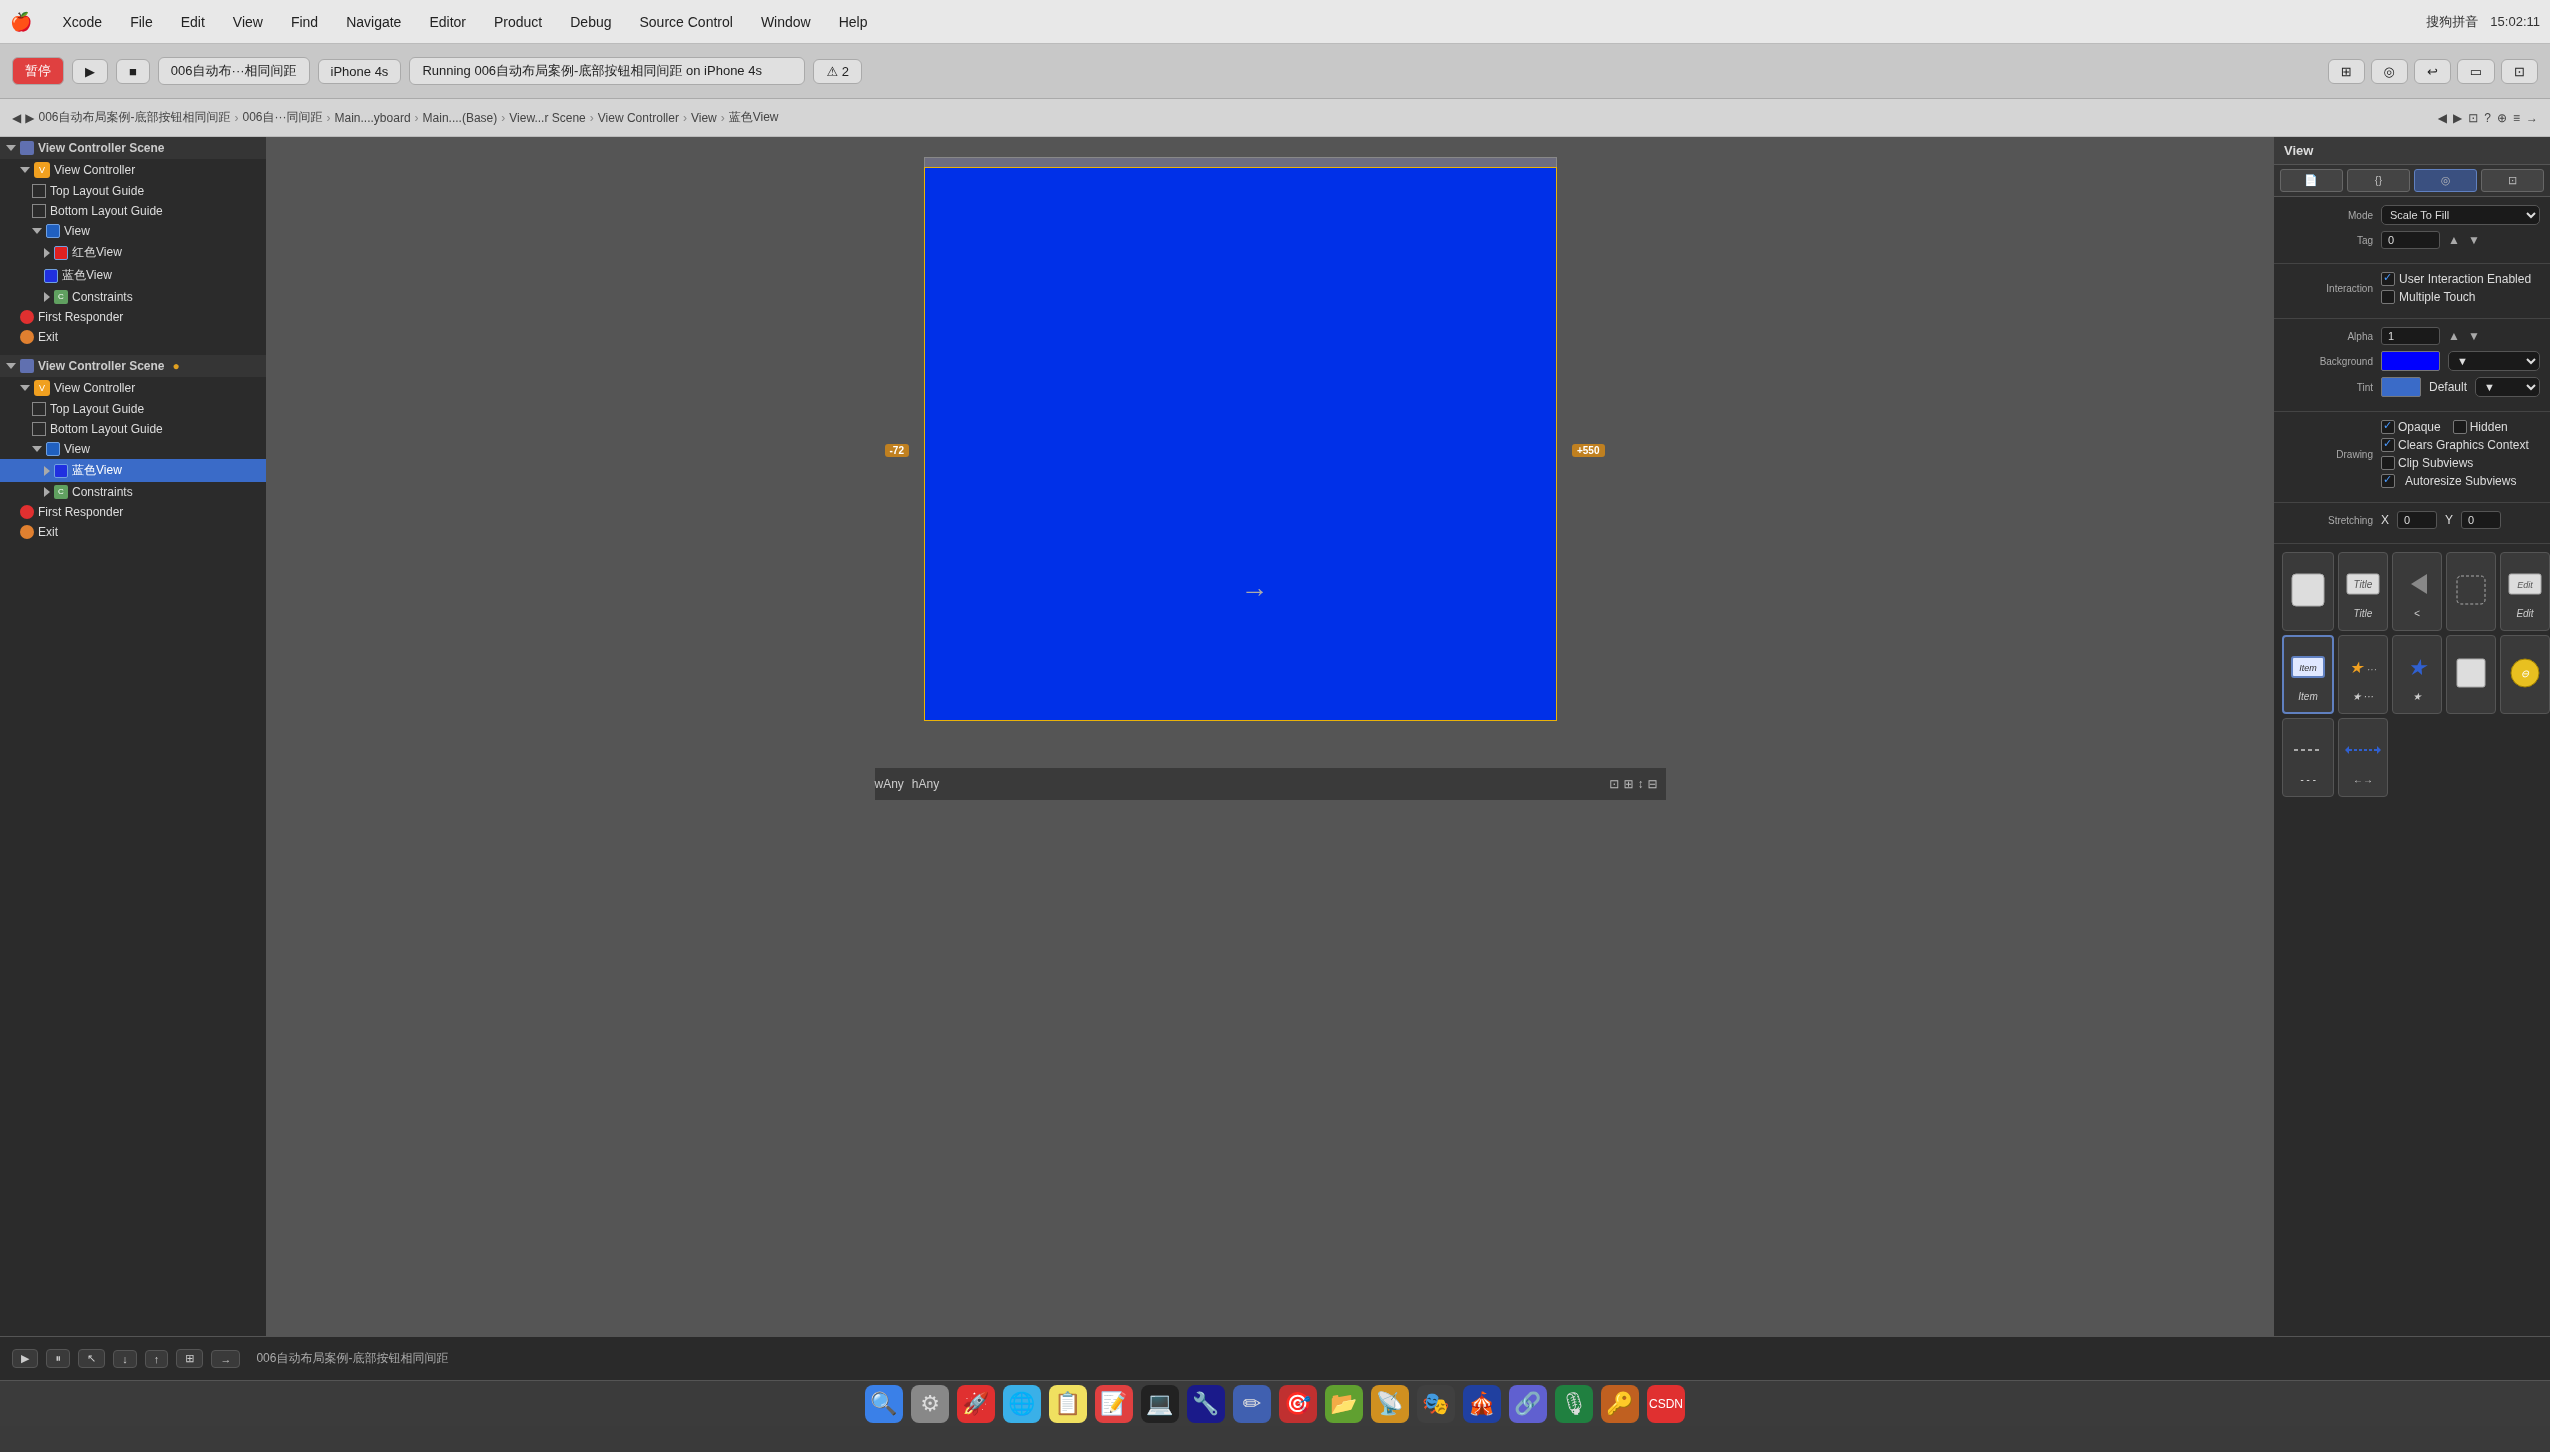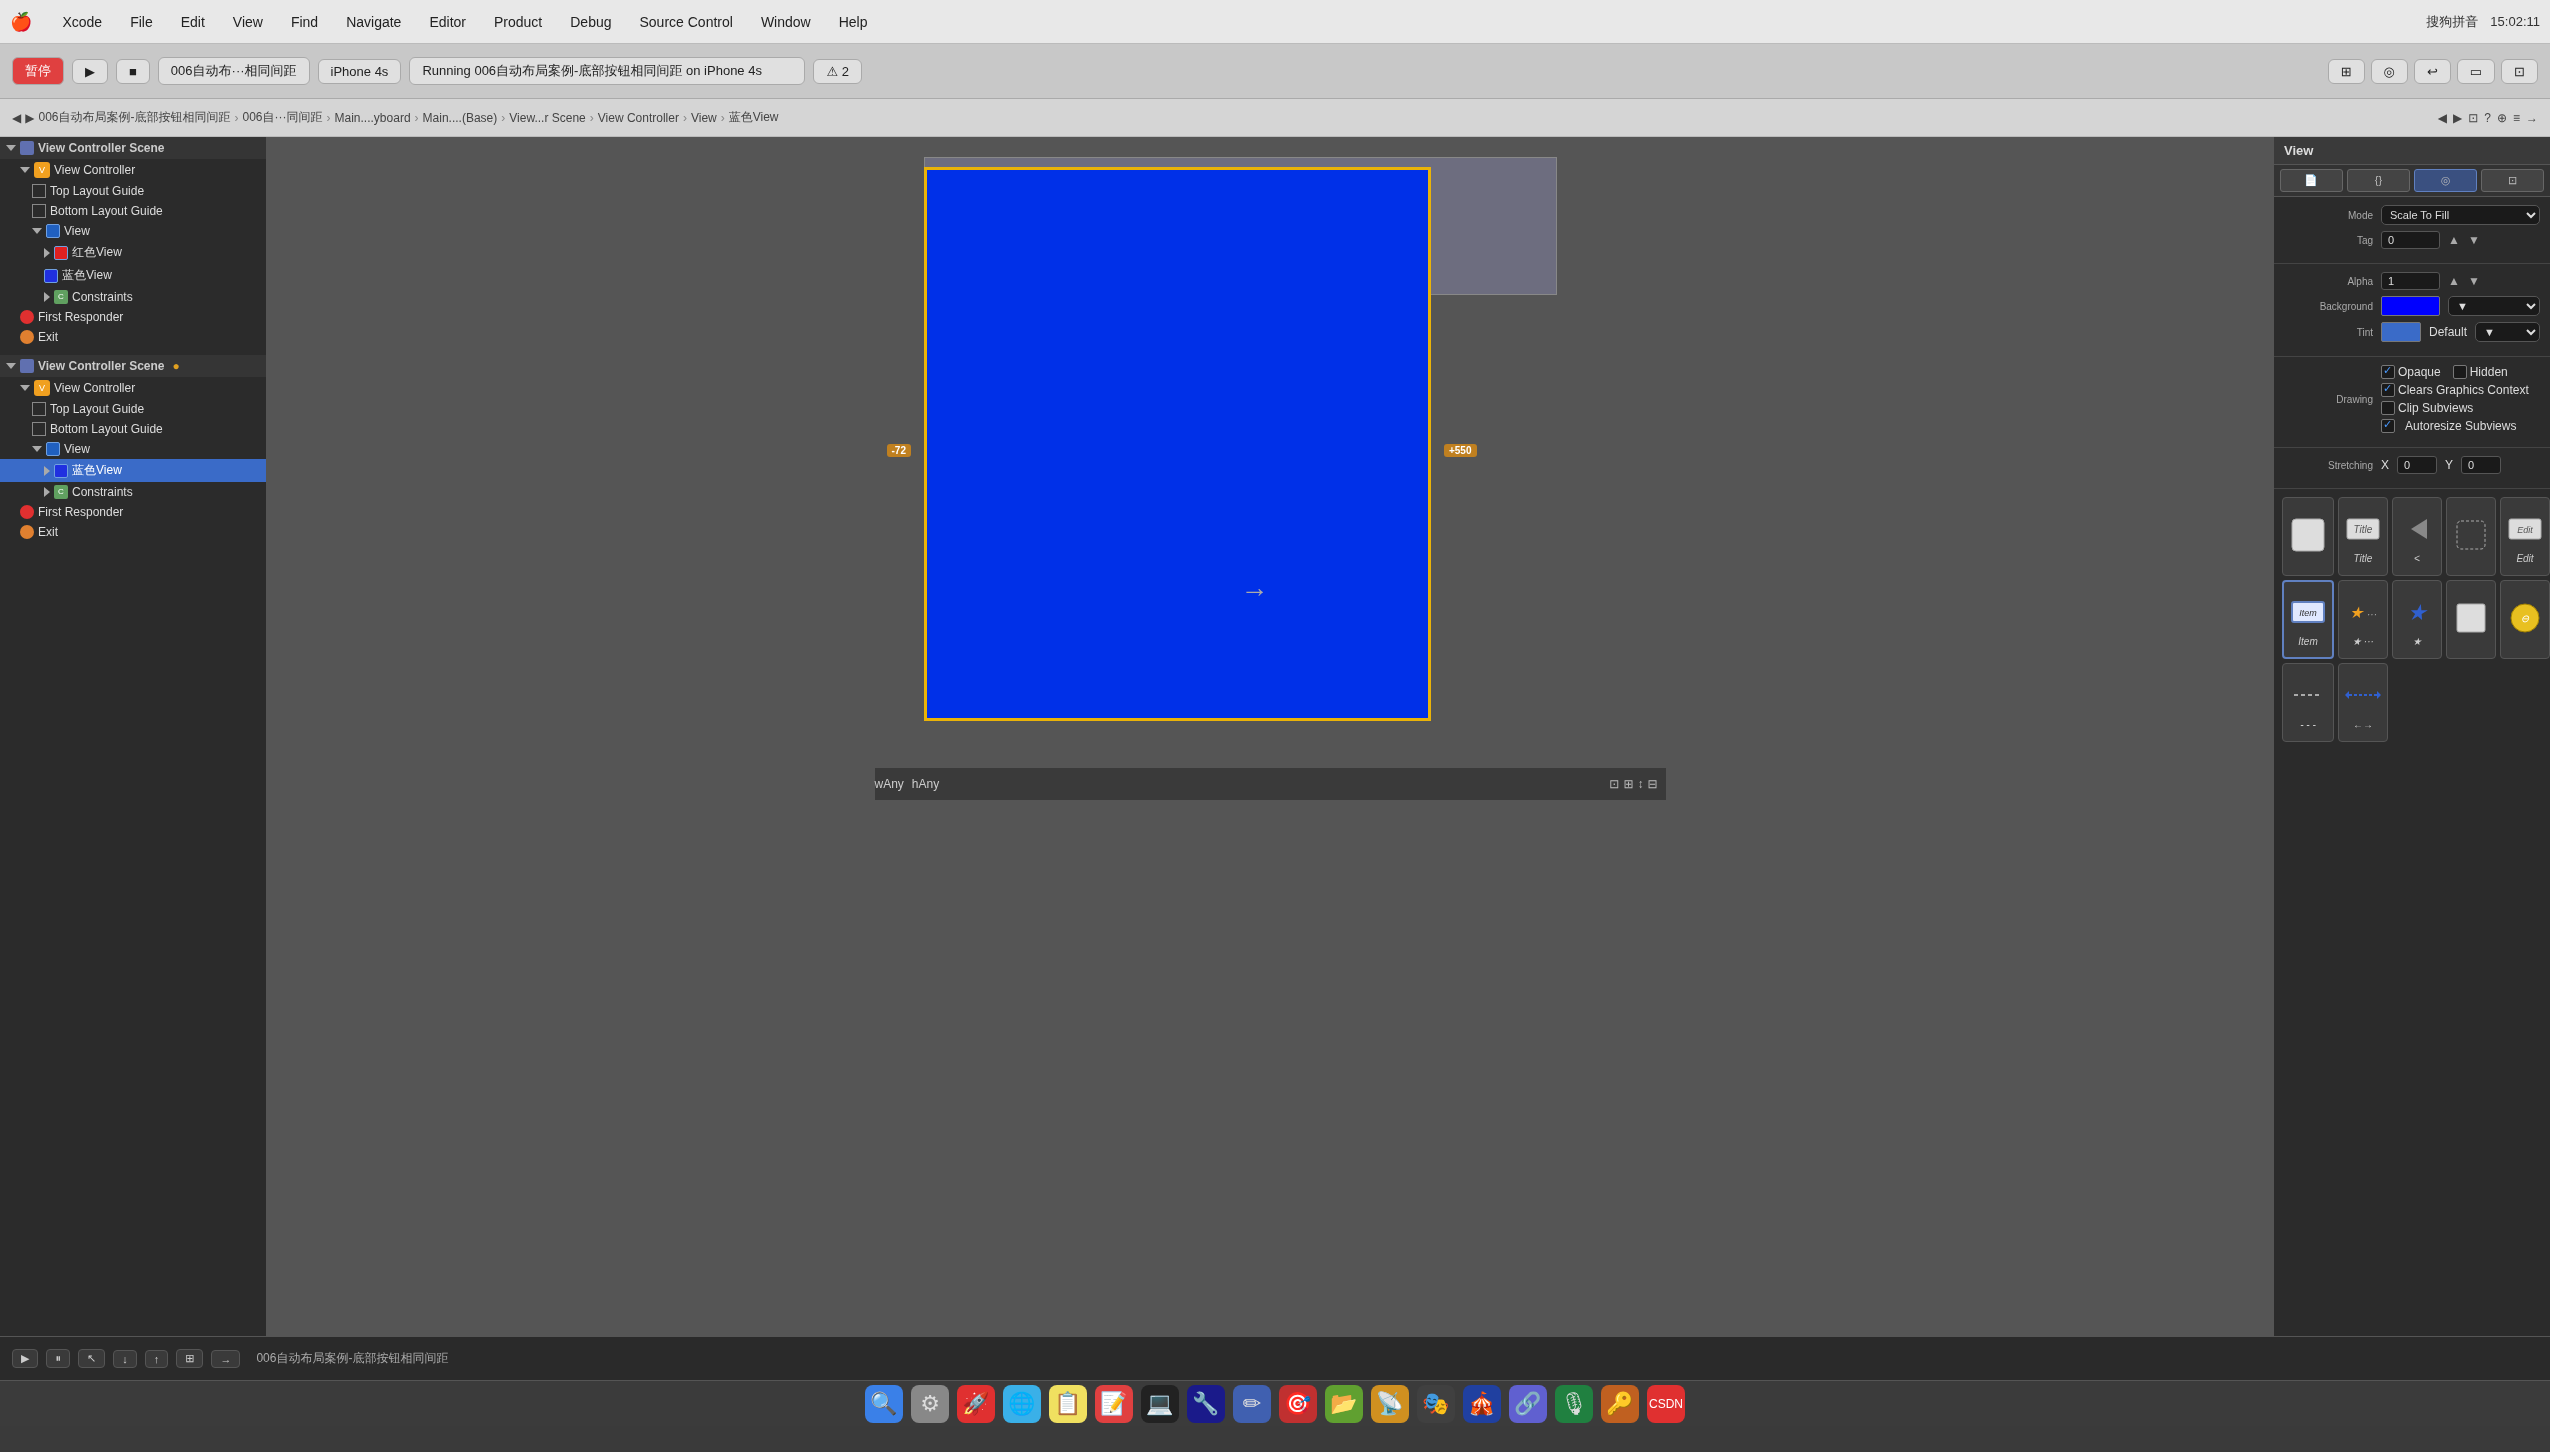--- a/index.html
+++ b/index.html
@@ -328,21 +328,21 @@
     </div>
   </div>
 
   <div class="canvas-area">
     <div style="position:relative; width:791px; height:643px;">
 
       <div style="position:absolute; top:0; left:49px; width:633px; height:138px; background:#888; border:1px solid #aaa; opacity:0.6;">
         <div style="position:absolute; top:0; left:0; right:0; bottom:0; background:rgba(100,100,200,0.3);"></div>
       </div>
 
-      <div style="position:absolute; top:10px; left:49px; width:507px; height:554px; background:#0030e8; border:3px solid #eab308;">
+      <div style="position:absolute; top:10px; left:49px; width:633px; height:554px; background:#0030e8; border:1px solid #eab308;">
 
         <div class="constraint-badge" style="left:-40px; top:50%;">-72</div>
 
         <div class="constraint-badge" style="right:-49px; top:50%;">+550</div>
       </div>
 
       <div class="arrow-indicator">→</div>
 
       <div style="position:absolute; bottom:0; left:0; right:0; background:#3a3a3a; height:32px; display:flex; align-items:center; justify-content:center; gap:8px;">
         <span style="color:#ccc; font-size:12px;">wAny</span>
@@ -375,20 +375,35 @@
         </select>
       </div>
       <div class="inspector-row">
         <span class="inspector-label">Tag</span>
         <input class="inspector-input" type="number" value="0" style="">
         <span style="cursor:pointer; color:#aaa;">▲</span>
         <span style="cursor:pointer; color:#aaa;">▼</span>
       </div>
     </div>
 
+    <div class="inspector-section">
+      <div class="inspector-row">
+        <span class="inspector-label">Interaction</span>
+        <div style="display:flex; flex-direction:column; gap:4px;">
+          <div style="display:flex; align-items:center; gap:4px;">
+            <div class="checkbox checked"></div>
+            <span>User Interaction Enabled</span>
+          </div>
+          <div style="display:flex; align-items:center; gap:4px;">
+            <div class="checkbox"></div>
+            <span>Multiple Touch</span>
+          </div>
+        </div>
+      </div>
+    </div>
 
     <div class="inspector-section">
       <div class="inspector-row">
         <span class="inspector-label">Alpha</span>
         <input class="inspector-input" type="number" value="1" style="">
         <span style="cursor:pointer; color:#aaa;">▲</span>
         <span style="cursor:pointer; color:#aaa;">▼</span>
       </div>
       <div class="inspector-row">
         <span class="inspector-label">Background</span>

